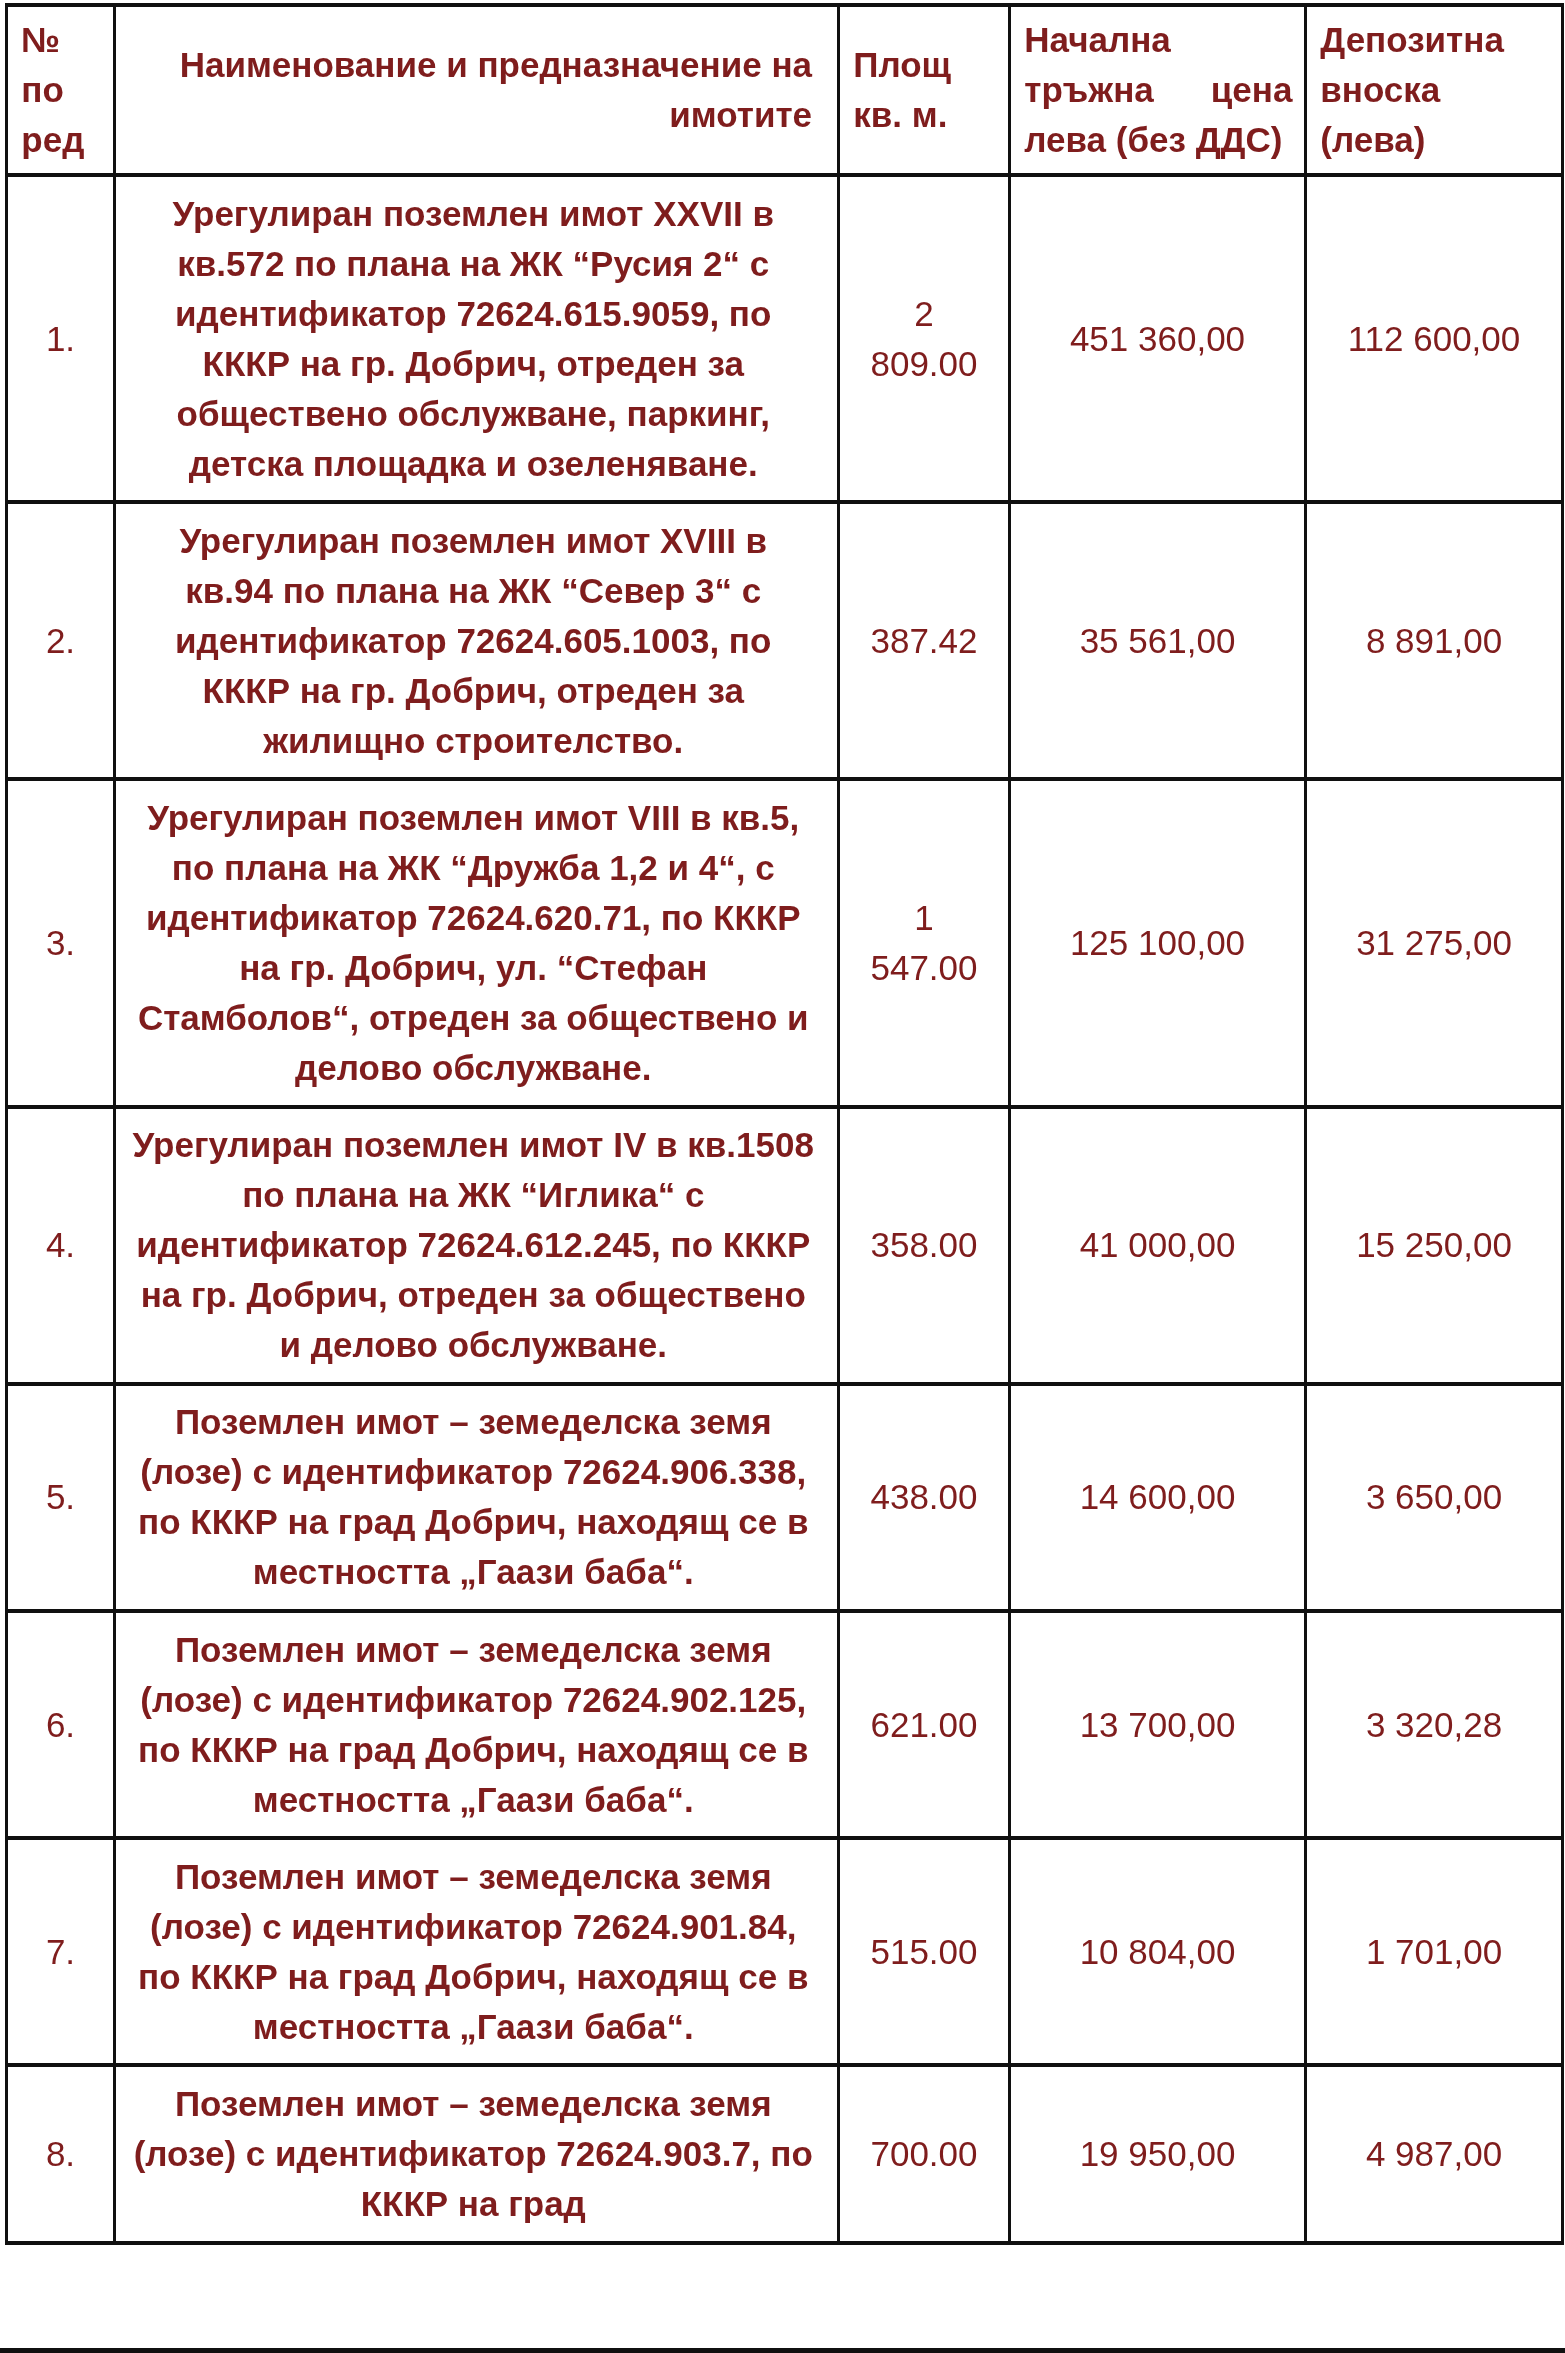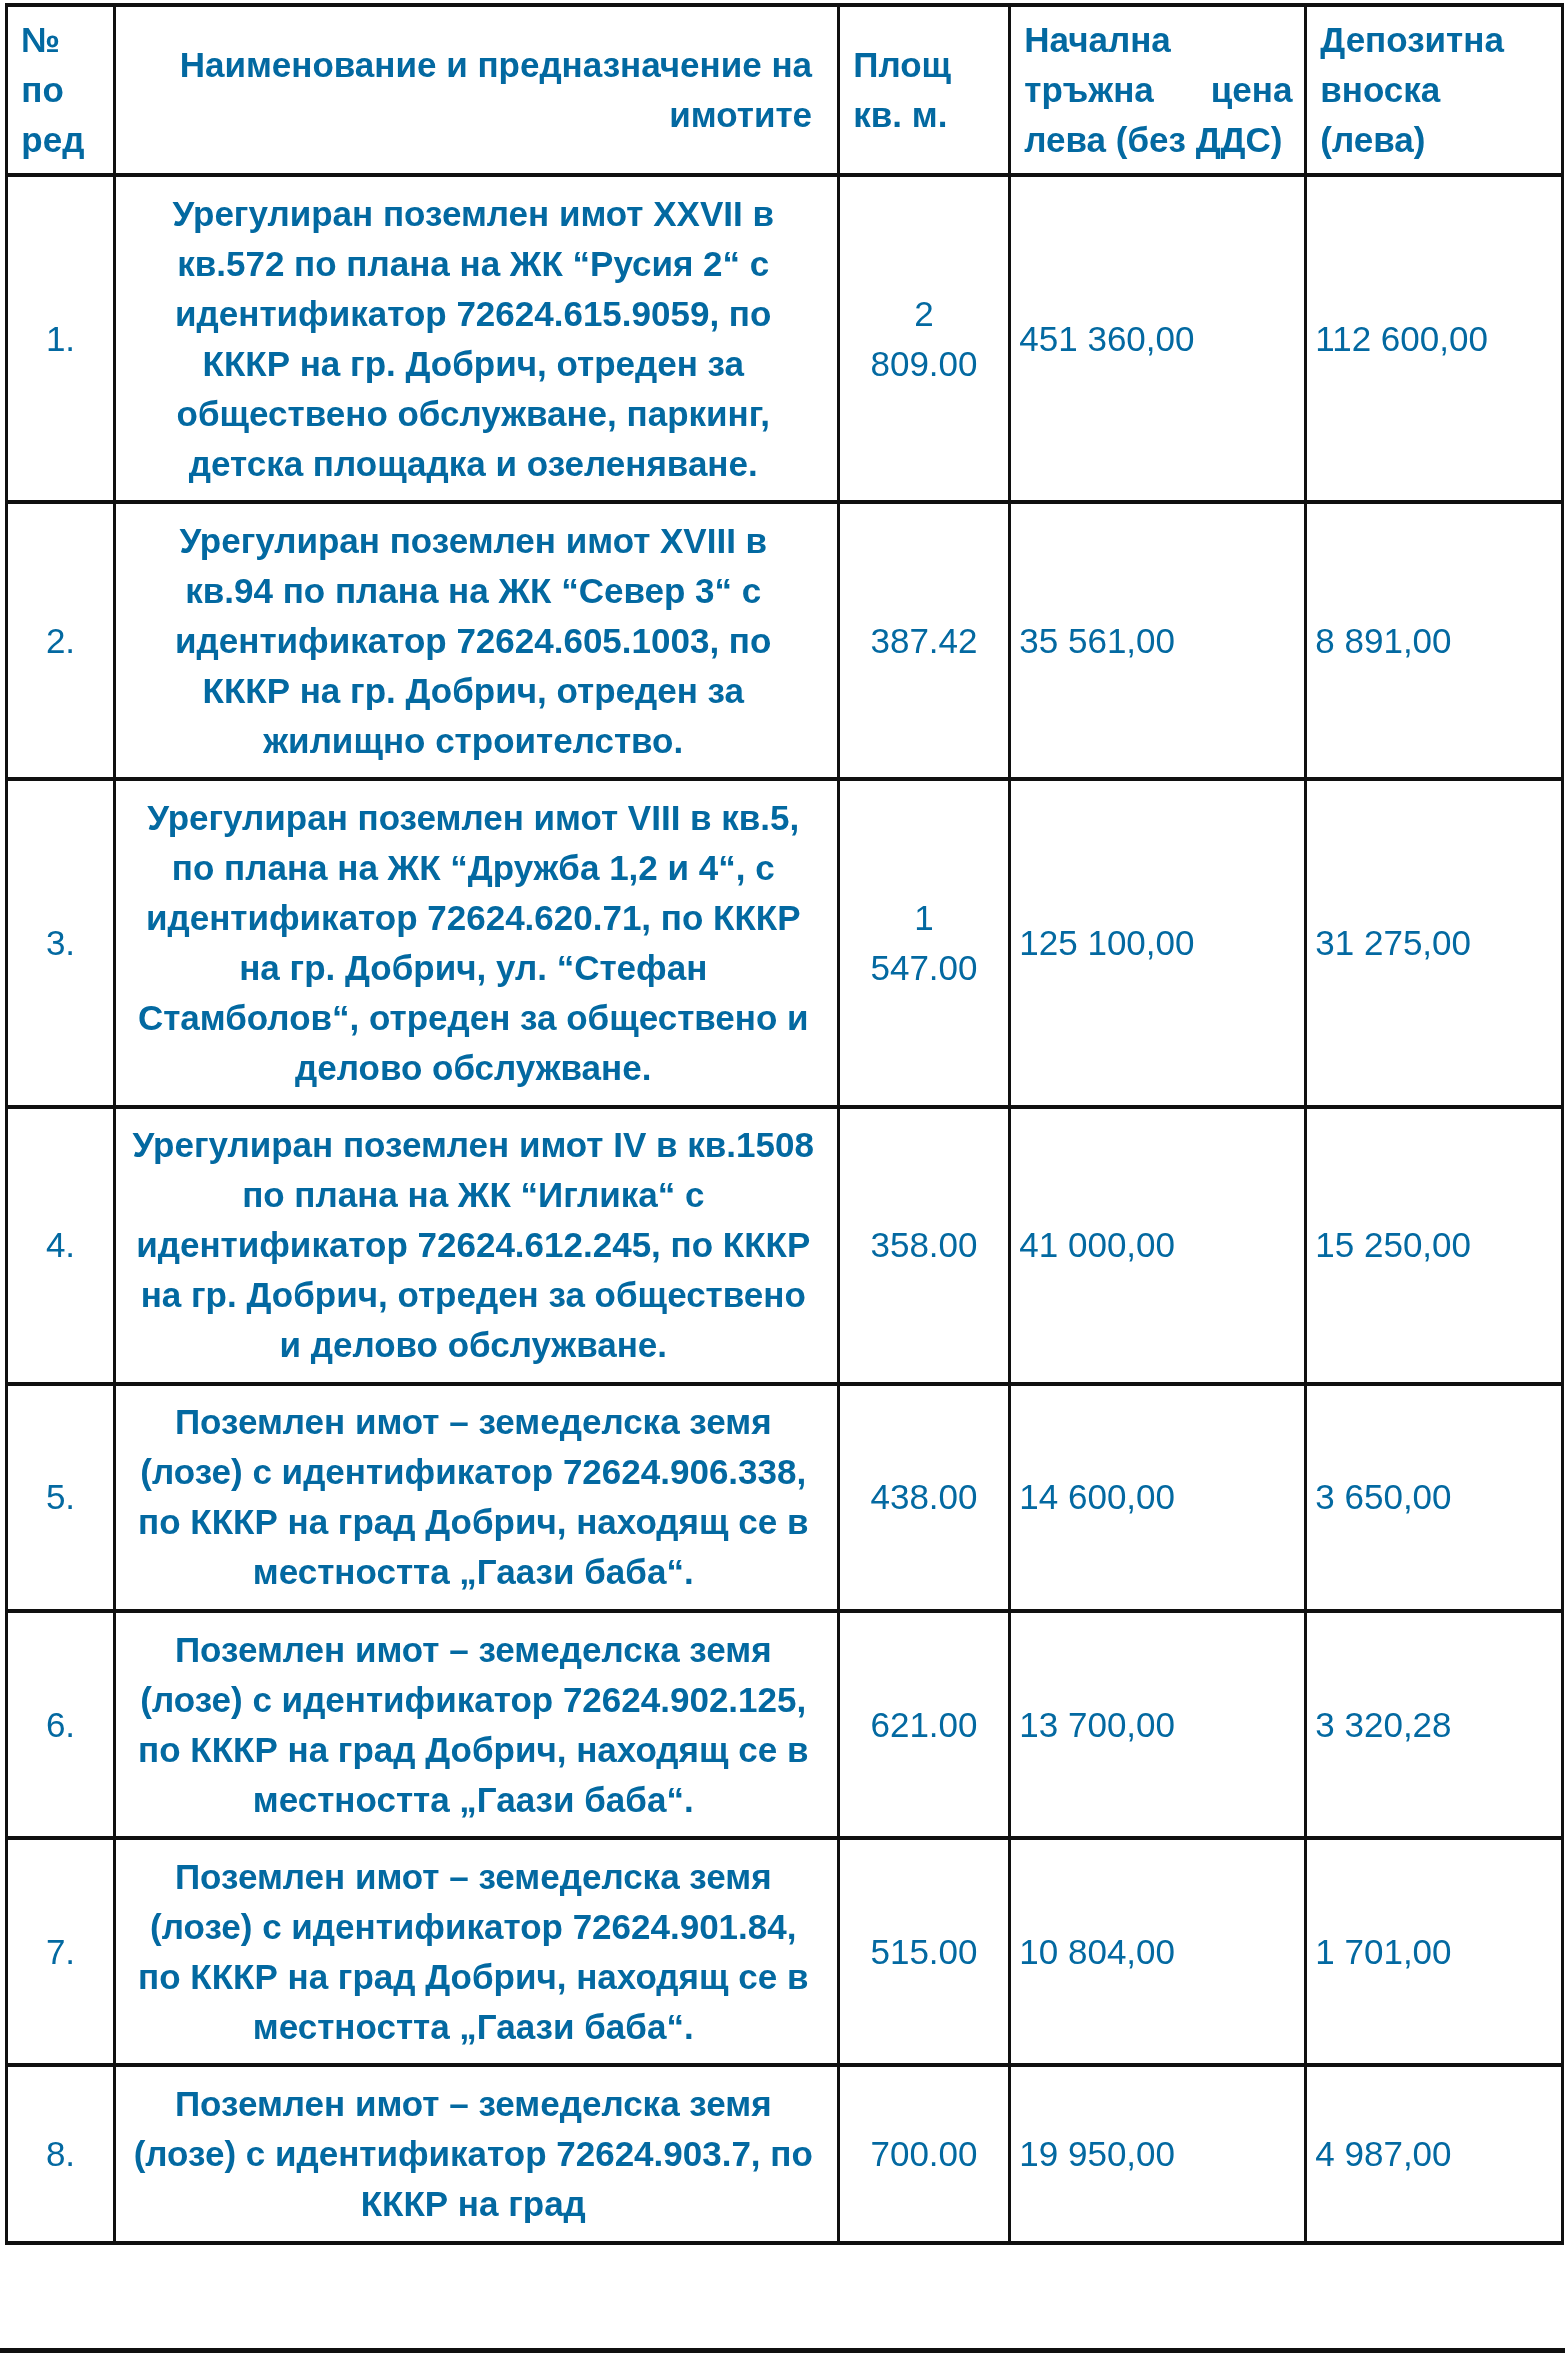--- a/index.html
+++ b/index.html
@@ -16,21 +16,21 @@
     font-family: "Liberation Sans", "DejaVu Sans", sans-serif;
     color: #414141;
   }
   table.props {
     table-layout: fixed;
     border-collapse: collapse;
     margin: 2.5px 0 0 5px;
     width: 1555px;
     font-size: 35px;
     line-height: 50px;
-    color: #0369a1;
+    color: #7f1d1d;
   }
   col.c-num     { width: 108px; }
   col.c-name    { width: 724px; }
   col.c-area    { width: 171px; }
   col.c-price   { width: 296px; }
   col.c-deposit { width: 257px; }
 
   th, td {
     border: 3.3px solid #101010;
     border-top-width: 4.1px;
@@ -55,21 +55,21 @@
     text-align: center;
     padding: 11.6px 21.5px 11.6px 15px;
     font-weight: bold;
   }
   td.cell-area {
     text-align: center;
     white-space: pre-line;
     padding: 6.6px 5px;
   }
   td.cell-price, td.cell-deposit {
-    text-align: left;
+    text-align: center;
     padding: 6.6px 8.3px;
   }
   .bottom-edge {
     position: absolute;
     left: 0;
     bottom: 0;
     width: 100%;
     height: 5.8px;
     background: #101010;
   }

